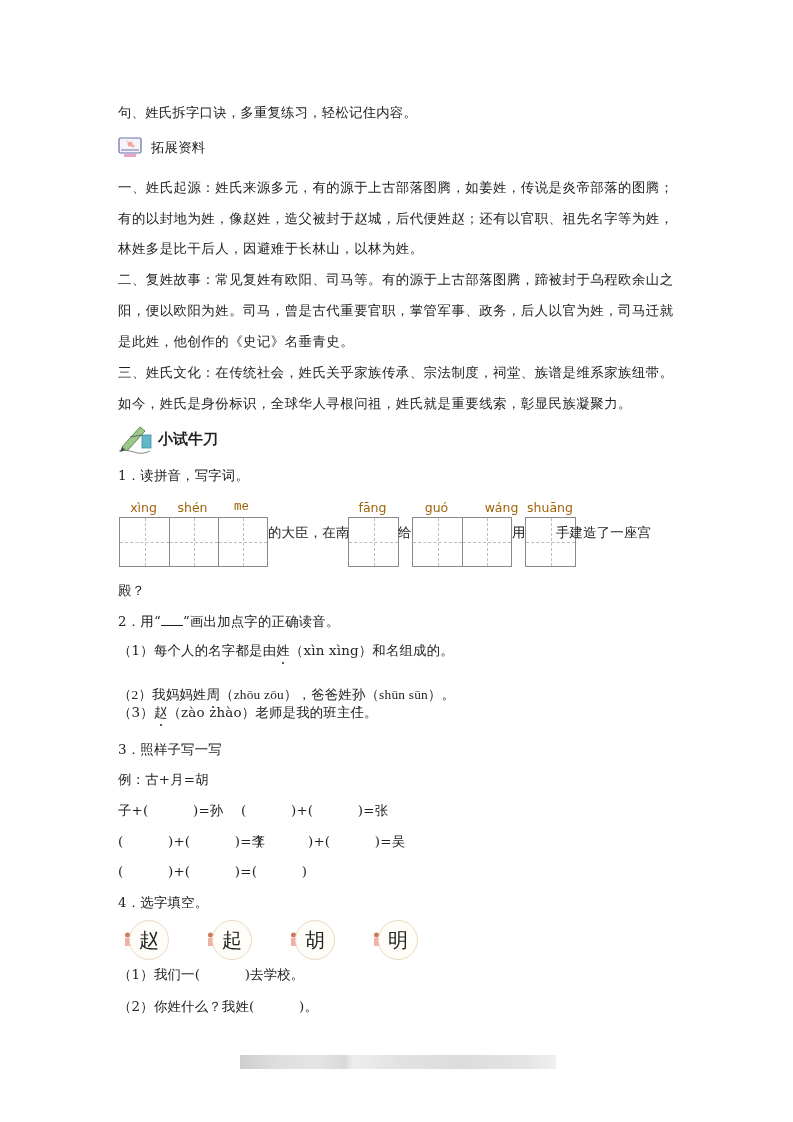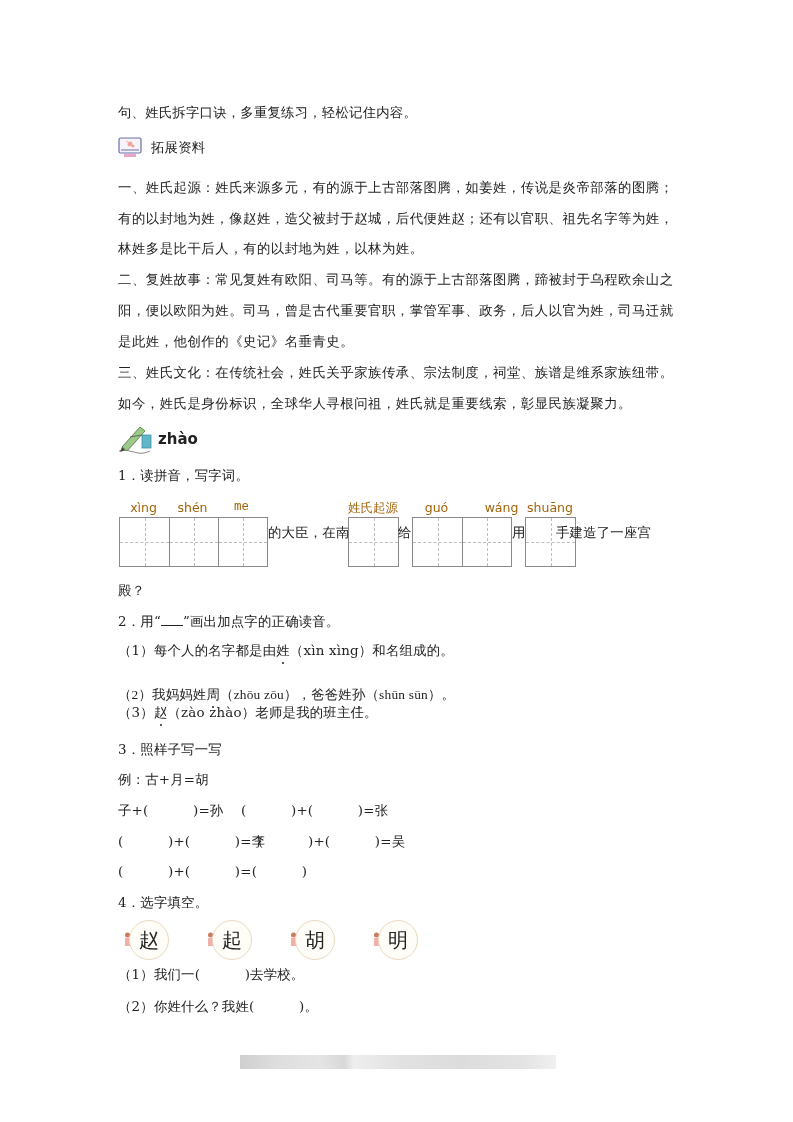--- a/index.html
+++ b/index.html
@@ -39,53 +39,53 @@
     <circle cx="12" cy="7" r="2.5" fill="#f1a5a0"></circle>
     <circle cx="15" cy="9" r="1.5" fill="#f1a5a0"></circle>
     <line x1="8" y1="4" x2="10" y2="5" stroke="#f1a5a0" stroke-width="0.8"></line>
     <rect x="6" y="17" width="12" height="3" fill="#e8a5c8"></rect>
   </svg>
 </div>
 <div class="abs txt section-title" style="left:151px; top:139px;">拓展资料</div>
 
 <div class="abs para-line" style="left:118px; top:179px;">一、姓氏起源：姓氏来源多元，有的源于上古部落图腾，如姜姓，传说是炎帝部落的图腾；</div>
 <div class="abs para-line" style="left:118px; top:210px;">有的以封地为姓，像赵姓，造父被封于赵城，后代便姓赵；还有以官职、祖先名字等为姓，</div>
-<div class="abs para-line" style="left:118px; top:240px;">林姓多是比干后人，有的以封地为姓，以林为姓。</div>
+<div class="abs para-line" style="left:118px; top:240px;">林姓多是比干后人，因避难于长林山，以林为姓。</div>
 
 <div class="abs para-line" style="left:118px; top:271px;">二、复姓故事：常见复姓有欧阳、司马等。有的源于上古部落图腾，蹄被封于乌程欧余山之</div>
 <div class="abs para-line" style="left:118px; top:302px;">阳，便以欧阳为姓。司马，曾是古代重要官职，掌管军事、政务，后人以官为姓，司马迁就</div>
 <div class="abs para-line" style="left:118px; top:333px;">是此姓，他创作的《史记》名垂青史。</div>
 
 <div class="abs para-line" style="left:118px; top:364px;">三、姓氏文化：在传统社会，姓氏关乎家族传承、宗法制度，祠堂、族谱是维系家族纽带。</div>
 <div class="abs para-line" style="left:118px; top:395px;">如今，姓氏是身份标识，全球华人寻根问祖，姓氏就是重要线索，彰显民族凝聚力。</div>
 
 <div class="abs" style="left:116px; top:421px; width:38px; height:34px;">
   <svg width="38" height="34" viewBox="0 0 38 34">
     <path d="M3 30 Q10 28 18 31 Q26 34 34 30" fill="none" stroke="#888" stroke-width="1"></path>
     <path d="M6 26 L24 6 L29 10 L11 30 Z" fill="#9cc98a" stroke="#5f8a52" stroke-width="1"></path>
     <path d="M6 26 L4 31 L9 29 Z" fill="#444"></path>
     <rect x="26" y="14" width="9" height="13" fill="#5fb7c7" stroke="#3e8ea0" stroke-width="0.8"></rect>
     <path d="M14 16 L26 14" stroke="#666" stroke-width="1"></path>
   </svg>
 </div>
-<div class="abs bold-title" style="left:158px; top:430px;">zhào</div>
+<div class="abs bold-title" style="left:158px; top:430px;">小试牛刀</div>
 
 <div class="abs txt" style="left:118px; top:467px;">1．读拼音，写字词。</div>
 
 <div class="abs pinyin" style="left:119px; top:500px; width:49px;">xìng</div>
 <div class="abs pinyin" style="left:168px; top:500px; width:49px;">shén</div>
 <div class="abs pinyin" style="left:217px; top:500px; width:49px;font-family:Liberation Mono, monospace;">me</div>
 <div class="grid" style="left:119px; top:517px;">
   <div class="cell"></div>
   <div class="cell"></div>
   <div class="cell"></div>
 </div>
 <div class="abs txt" style="left:268px; top:524px;">的大臣，在南</div>
 
-<div class="abs pinyin" style="left:348px; top:500px; width:49px;">姓氏起源</div>
+<div class="abs pinyin" style="left:348px; top:500px; width:49px;">fāng</div>
 <div class="grid" style="left:348px; top:517px;">
   <div class="cell"></div>
 </div>
 <div class="abs txt" style="left:398px; top:524px;">给</div>
 
 <div class="abs pinyin" style="left:412px; top:500px; width:49px;">guó</div>
 <div class="abs pinyin" style="left:461px; top:500px; width:49px;margin-left:16px;">wáng</div>
 <div class="grid" style="left:412px; top:517px;">
   <div class="cell"></div>
   <div class="cell"></div>

